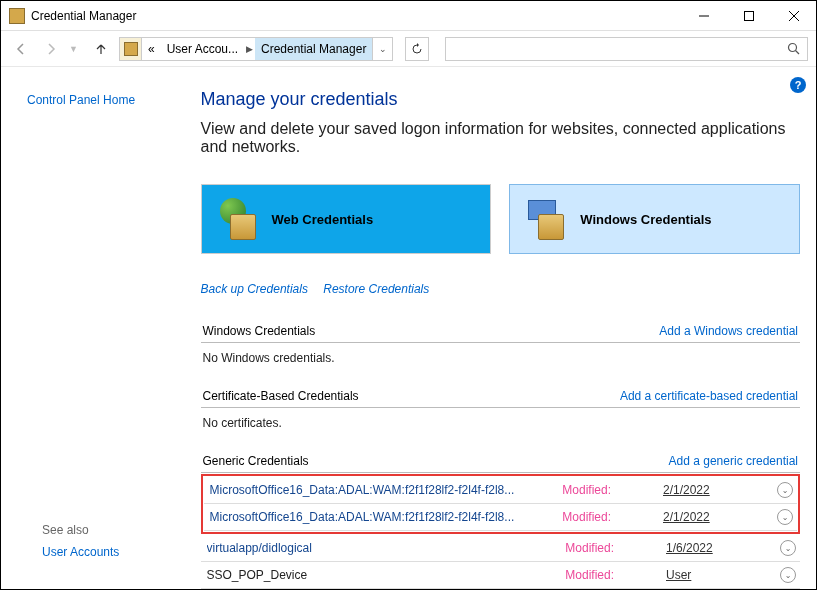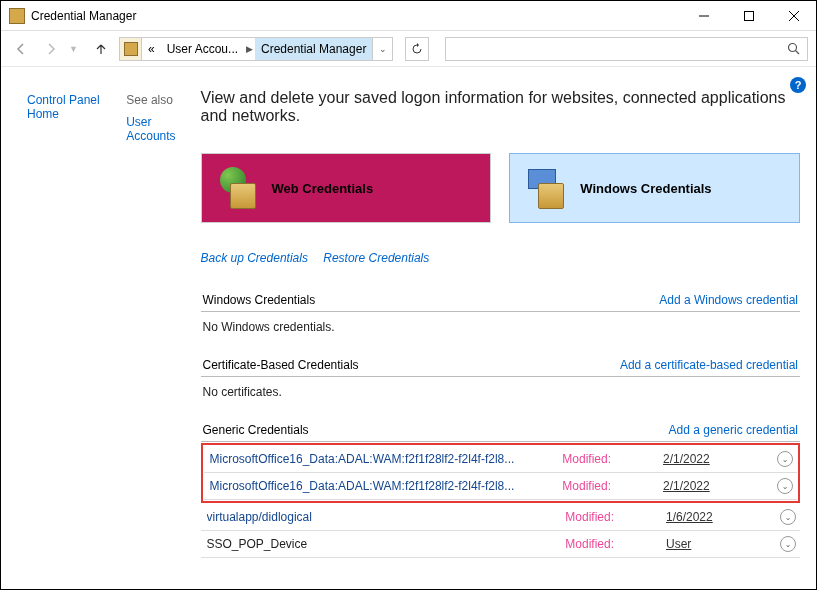--- a/index.html
+++ b/index.html
@@ -21,32 +21,32 @@
     .bc-icon-inner{width:14px;height:14px;background:#d4a84b;border:1px solid #8a6d2f;}
     .bc-seg { padding: 0 6px; font-size: 12px; display:flex; align-items:center; height:100%;}
     .bc-seg.active { background: #cde6f7; }
     .bc-chev { font-size: 9px; color:#555; padding:0 2px;}
     .bc-drop { width: 20px; display:flex; align-items:center; justify-content:center; border-left:1px solid #ccc; height:100%; font-size:9px; color:#555;}
     .refresh-btn { width: 24px; height: 24px; border:1px solid #ccc; margin-left:6px; display:flex;align-items:center;justify-content:center; cursor:pointer;}
     .search-box { flex: 1; height: 24px; border:1px solid #ccc; margin-left:10px; position:relative;}
     .search-icon { position:absolute; right:6px; top:4px; color:#555;}
     
     .content { display: flex; height: calc(100% - 66px); }
-    .left-pane { width: 210px; padding: 26px 0 0 26px; display:flex; flex-direction:row; justify-content:space-between;}
+    .left-pane { width: 210px; padding: 26px 0 0 26px; display:flex; flex-direction:column; justify-content:space-between;}
     .left-top a, .left-bottom a { color: #0066cc; font-size: 12px; text-decoration: none; display:block; margin-bottom:8px; cursor:pointer;}
     .left-bottom .see-also { color:#666; font-size:12px; margin-bottom:8px;}
     .left-bottom { padding-bottom: 22px; margin-left: 15px;}
     
     .main-pane { flex: 1; padding: 22px 16px 0 14px; position:relative;}
     .help-icon { position:absolute; top:10px; right:10px; width:16px;height:16px;border-radius:50%;background:#0066cc;color:#fff;font-size:11px;font-weight:bold;display:flex;align-items:center;justify-content:center;cursor:pointer;}
     .main-title { color: #003399; font-size: 18px; font-weight: normal; margin-bottom: 10px;}
     .main-sub { font-size: 16px; color:#222; margin-bottom: 28px;}
     
     .cred-tiles { display:flex; gap:18px; margin-bottom:28px;}
-    .tile { flex:1; height:70px; border:1px solid #ccc; display:flex; align-items:center; padding:0 14px; gap:14px; cursor:pointer; background:#be185d;}
+    .tile { flex:1; height:70px; border:1px solid #ccc; display:flex; align-items:center; padding:0 14px; gap:14px; cursor:pointer; background:#0ea5e9;}
     .tile.selected { background:#cde8ff; border-color:#7fb8e8;}
     .tile-icon { width:42px; height:42px; position:relative;}
     .tile-label { font-size:13px; font-weight:bold;}
     .globe{width:26px;height:26px;border-radius:50%;background:radial-gradient(circle at 30% 30%,#7fc850,#2a7a2a);position:absolute;top:0;left:4px;}
     .safe{width:26px;height:26px;background:linear-gradient(#e8c878,#c89838);border:1px solid #8a6d2f;position:absolute;bottom:0;right:2px;border-radius:2px;}
     .monitor{width:28px;height:20px;background:#5a8fd8;border:1px solid #2a5a9a;position:absolute;top:2px;left:4px;}
     
     .action-links { font-size:12px; margin-bottom:22px;font-style:italic;}
     .action-links a { color:#0066cc; text-decoration:none; margin-right:12px; cursor:pointer;}
     
@@ -137,20 +137,21 @@
       <a>Control Panel Home</a>
     </div>
     <div class="left-bottom">
       <div class="see-also">See also</div>
       <a>User Accounts</a>
     </div>
   </div>
 
   <div class="main-pane">
     <div class="help-icon">?</div>
+    <div class="main-title">Manage your credentials</div>
     <div class="main-sub">View and delete your saved logon information for websites, connected applications and networks.</div>
 
     <div class="cred-tiles">
       <div class="tile">
         <div class="tile-icon">
             <div class="globe"></div>
             <div class="safe"></div>
           </div>
         <div class="tile-label">Web Credentials</div>
       </div>

